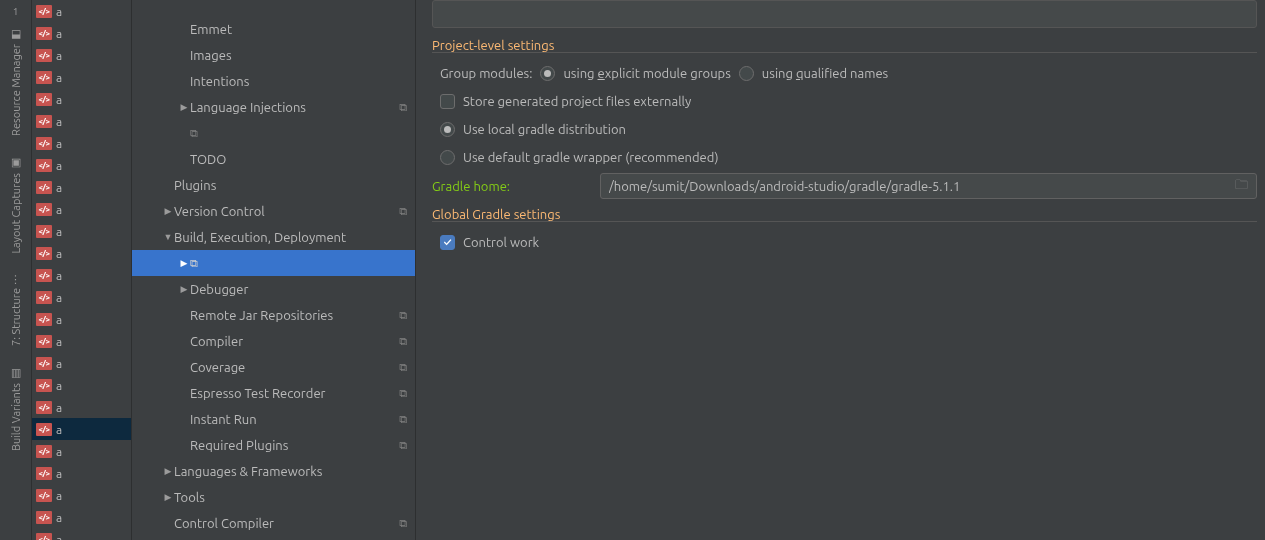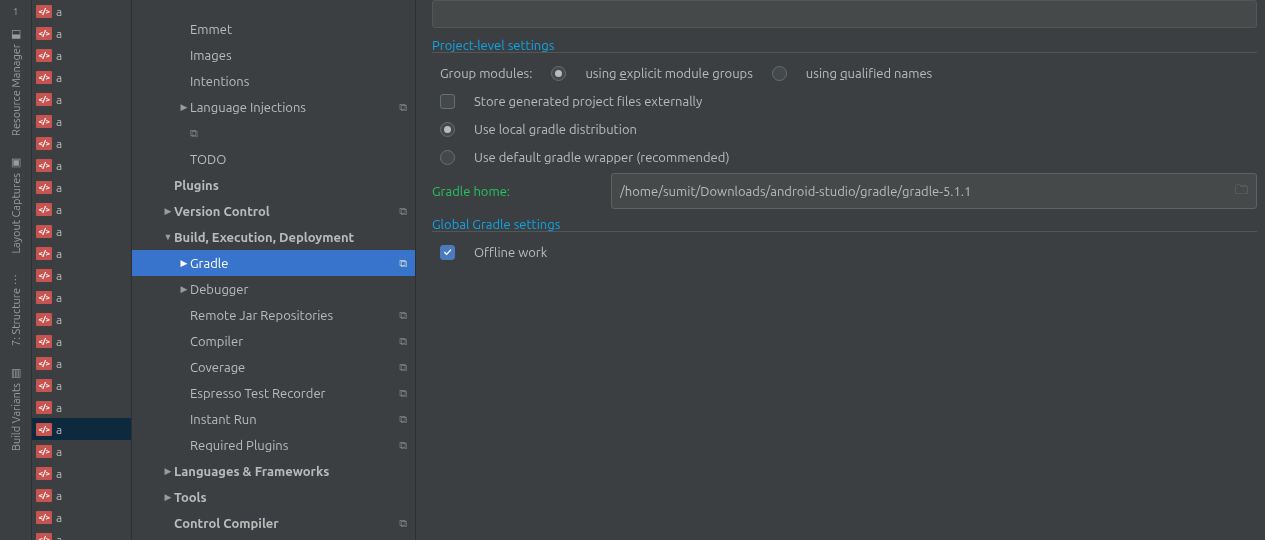--- a/index.html
+++ b/index.html
@@ -91,40 +91,40 @@
     text-align: center;
     color: #9b9b9b;
   }
   .tree-row.sel .arrow { color: #fff; }
   .tree-row .lbl { flex: 1; white-space: nowrap; overflow: hidden; }
   .tree-row .badge {
     font-size: 11px;
     color: #808080;
   }
   .tree-row.sel .badge { color: #d0d0d0; }
-  .tree-row.bold .lbl { font-weight: 700; }
+  .tree-row.bold .lbl { font-weight: 400; }
   .ind1 { padding-left: 30px; }
   .ind2 { padding-left: 46px; }
 
   
   .settings-main {
     flex: 1;
     background: #3c3f41;
     padding: 0 8px 0 16px;
     overflow: hidden;
   }
   .blank-box {
     border: 1px solid #555555;
     border-radius: 3px;
     height: 28px;
     margin: 0 0 10px 0;
     background: #45494a;
   }
   .section-head {
-    color: #0ea5e9;
+    color: #fdba74;
     font-size: 13px;
     margin-top: 6px;
     margin-bottom: 6px;
     border-bottom: 1px solid #555;
     padding-bottom: 0;
     position: relative;
   }
   .section-head span {
     position: relative;
     top: 0;
@@ -138,26 +138,26 @@
     top: 50%;
     height: 1px;
     background: #515151;
     z-index: -1;
   }
 
   .row {
     display: flex;
     align-items: center;
     min-height: 28px;
-    gap: 19px;
+    gap: 8px;
     padding: 2px 0;
   }
   .row-indent { padding-left: 8px; }
   label { color: #bbbbbb; cursor: pointer; }
-  .field-label { min-width: 160px; color: #22c55e; }
+  .field-label { min-width: 160px; color: #84cc16; }
 
   
   .radio, .check {
     width: 15px; height: 15px;
     border: 1px solid #6d6d6d;
     display: inline-flex;
     align-items: center;
     justify-content: center;
     background: #43494a;
     flex-shrink: 0;
@@ -178,21 +178,21 @@
   .check.checked::after {
     content: "✓";
     color: #fff;
     font-size: 11px;
     font-weight: bold;
     line-height: 1;
   }
 
   .text-input {
     flex: 1;
-    height: 36px;
+    height: 26px;
     background: #45494a;
     border: 1px solid #616161;
     border-radius: 3px;
     display: flex;
     align-items: center;
     padding: 0 8px;
     color: #bbbbbb;
     font-size: 13px;
     gap: 6px;
   }
@@ -365,21 +365,20 @@
       <span class="arrow">▶</span>
       <span class="lbl">Version Control</span>
       <span class="badge">⧉</span>
     </div>
     <div class="tree-row ind1 bold">
       <span class="arrow">▼</span>
       <span class="lbl">Build, Execution, Deployment</span>
     </div>
     <div class="tree-row ind2 sel">
       <span class="arrow">▶</span>
-      <span class="lbl">Gradle</span>
       <span class="badge">⧉</span>
     </div>
     <div class="tree-row ind2">
       <span class="arrow">▶</span>
       <span class="lbl">Debugger</span>
     </div>
     <div class="tree-row ind2">
       <span class="arrow"></span>
       <span class="lbl">Remote Jar Repositories</span>
       <span class="badge">⧉</span>
@@ -467,17 +466,17 @@
       <span class="folder-ico">🗀</span>
     </div>
   </div>
 
   <div class="section-head">
     <span>Global Gradle settings</span>
   </div>
 
   <div class="row row-indent">
     <span class="check checked"></span>
-    <label>Offline work</label>
+    <label>Control work</label>
   </div>
 
 
 </div>
 
 </body></html>

